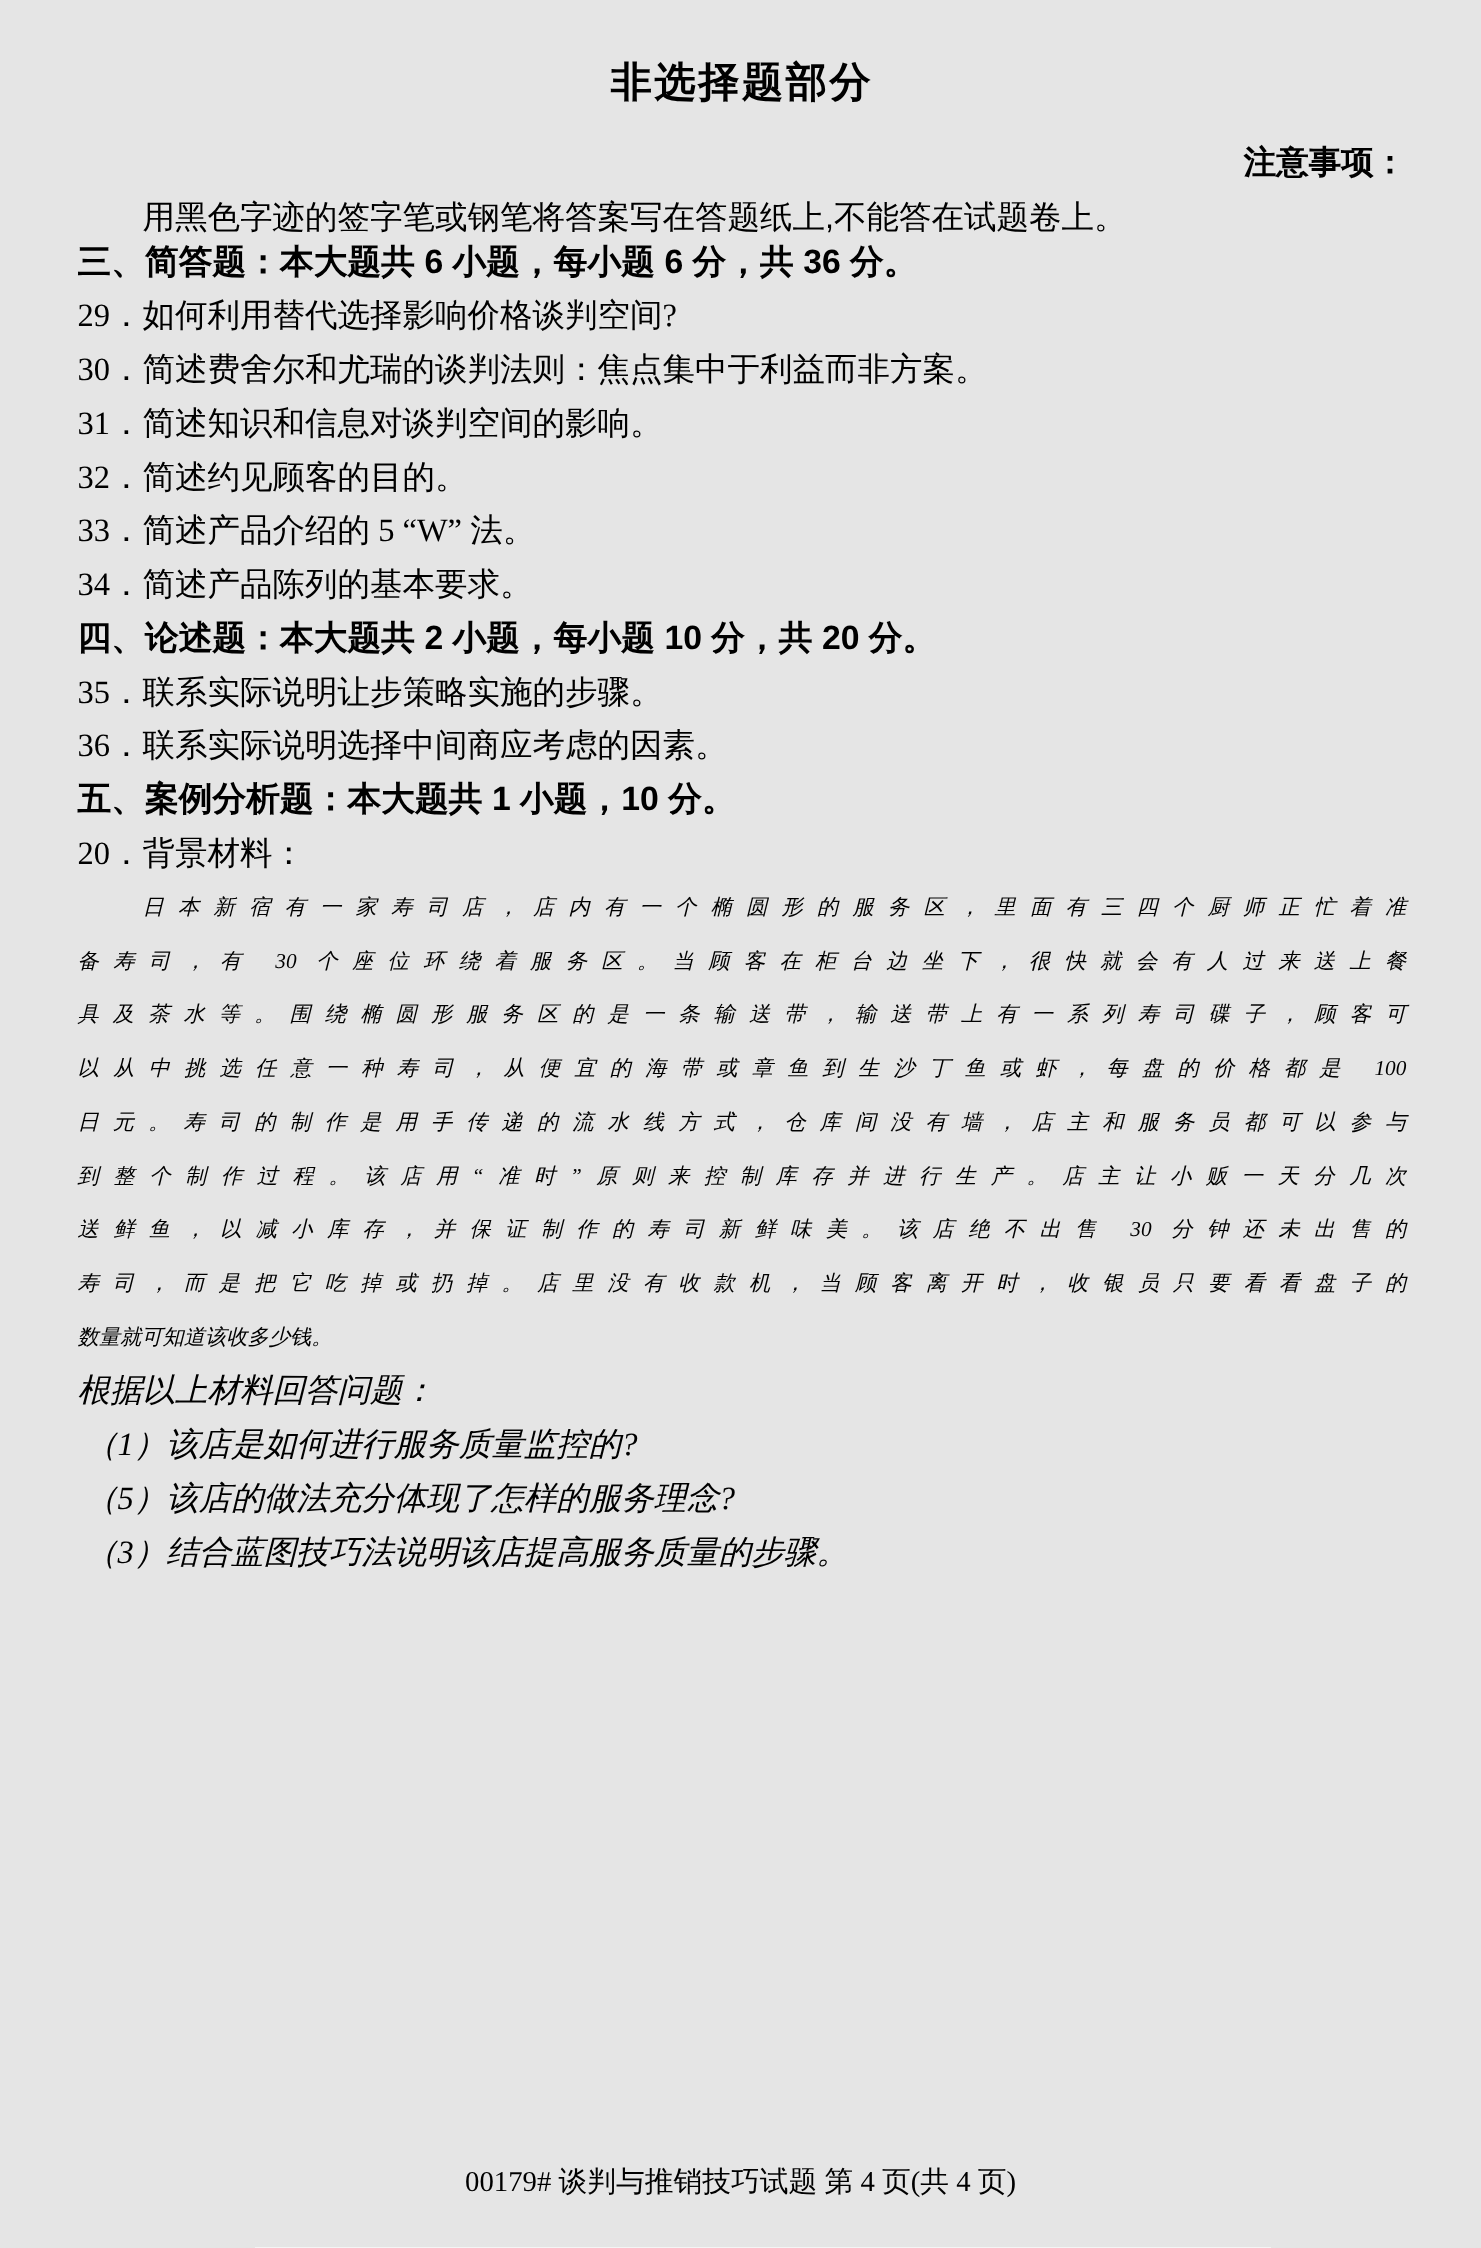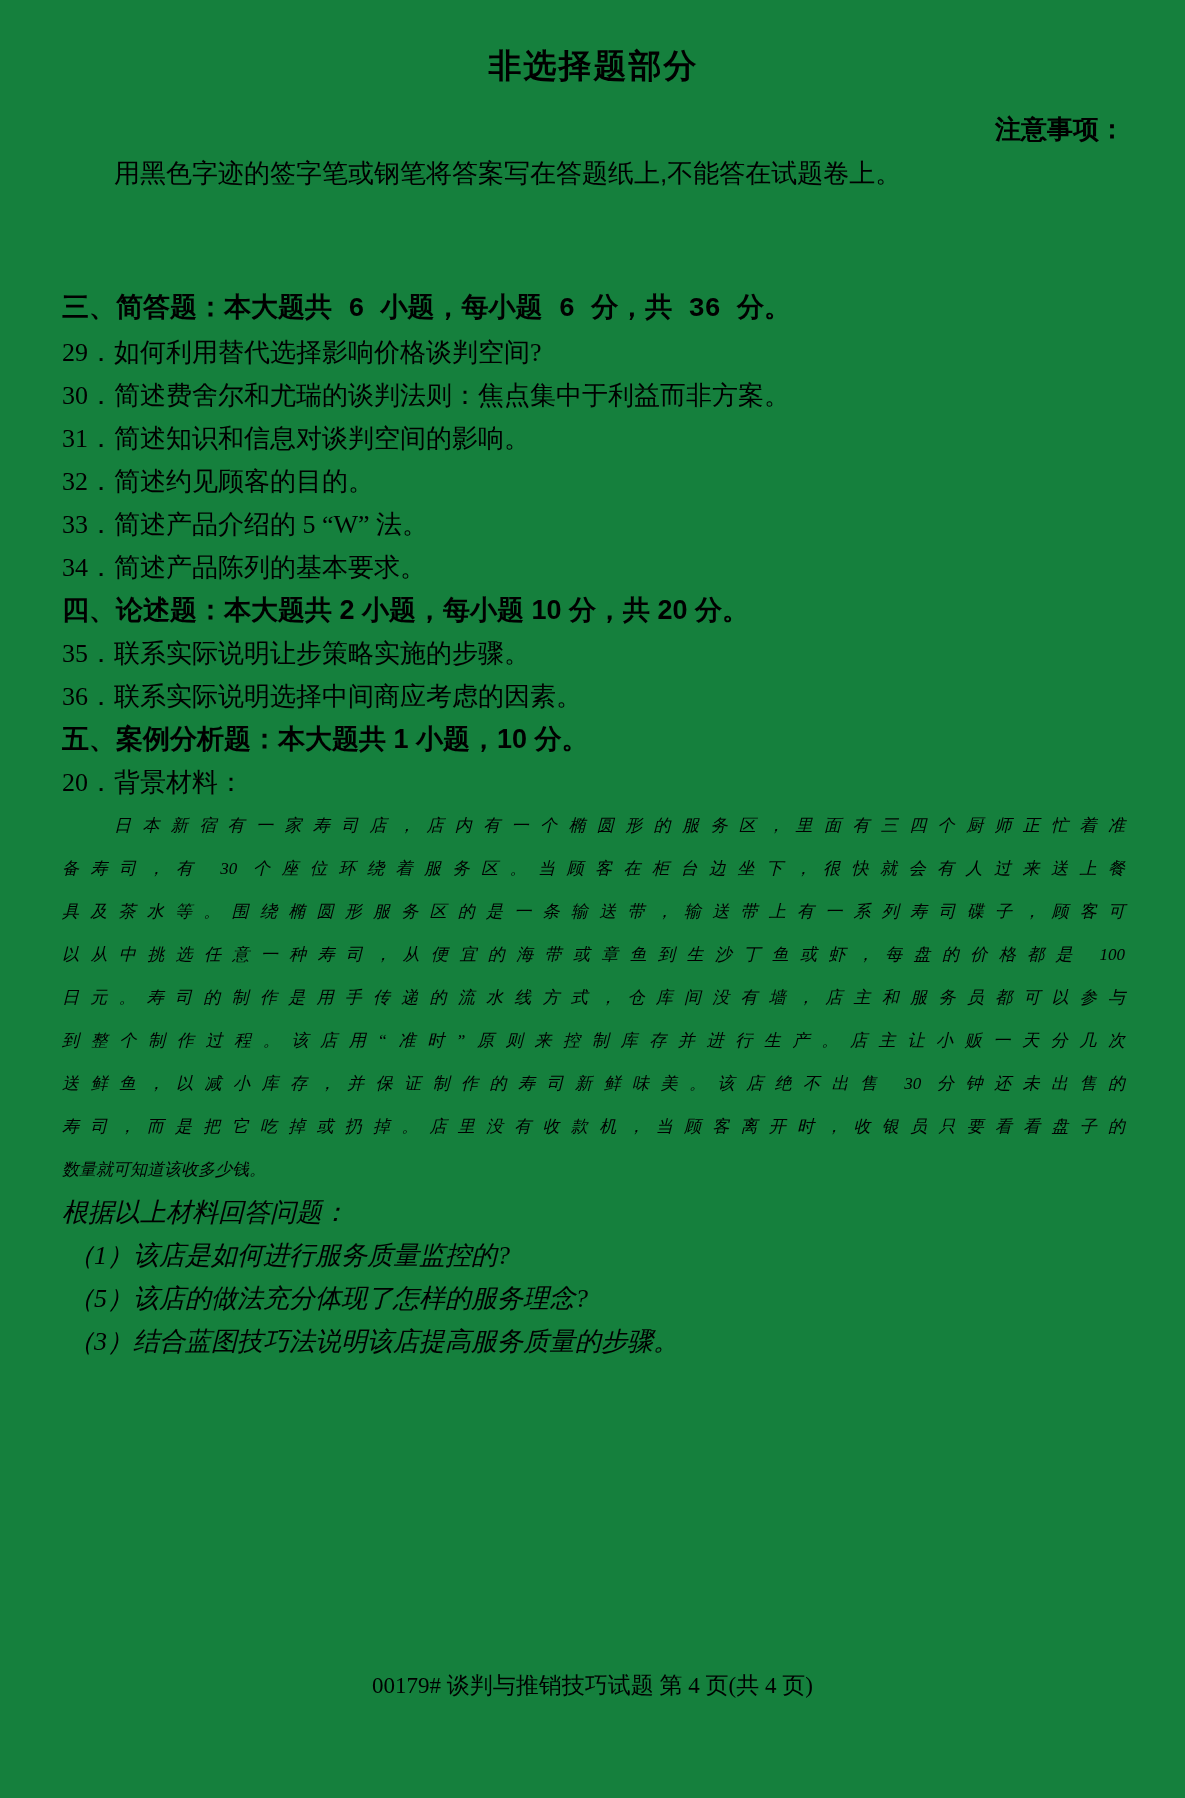--- a/index.html
+++ b/index.html
@@ -4,21 +4,21 @@
 <style>
   html, body {
     margin: 0;
     padding: 0;
     background: #ffffff;
   }
   .page {
     position: relative;
     width: 1185px;
     height: 1798px;
-    background: #15803d;
+    background: #e5e5e5;
     color: #000000;
     font-family: "Liberation Serif", serif;
     overflow: hidden;
   }
   .content {
     padding: 0 60px 0 62px;
   }
   .page-title {
     margin-top: 46px;
     height: 40px;
@@ -44,22 +44,20 @@
     font-size: 26px;
     text-indent: 52px;
   }
   .section-heading {
     font-family: "Liberation Sans", sans-serif;
     font-weight: bold;
     font-size: 27px;
     line-height: 43px;
   }
   .first-section {
-    margin-top: 100px;
-    font-family: Liberation Mono, monospace;
   }
   .question-line {
     font-size: 26px;
     line-height: 43px;
   }
   .case-material {
     font-style: italic;
   }
   .material-line {
     font-size: 17px;
@@ -81,21 +79,21 @@
   }
   .case-question {
     font-size: 26px;
     line-height: 43px;
     font-style: italic;
     padding-left: 6px;
   }
   .page-footer {
     position: absolute;
     left: 0;
-    top: 1670px;
+    top: 1730px;
     width: 100%;
     text-align: center;
     font-size: 23px;
     font-family: "Liberation Serif", serif;
   }
 </style>
 </head>
 <body>
 
 <div class="page">

